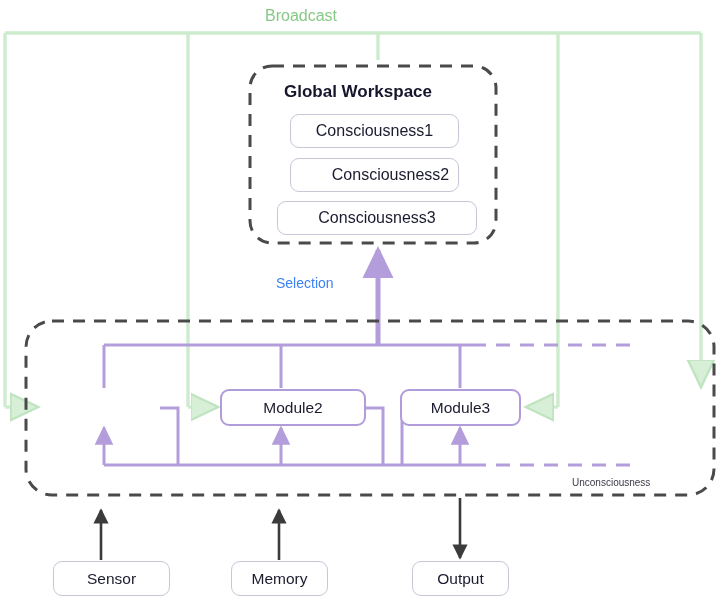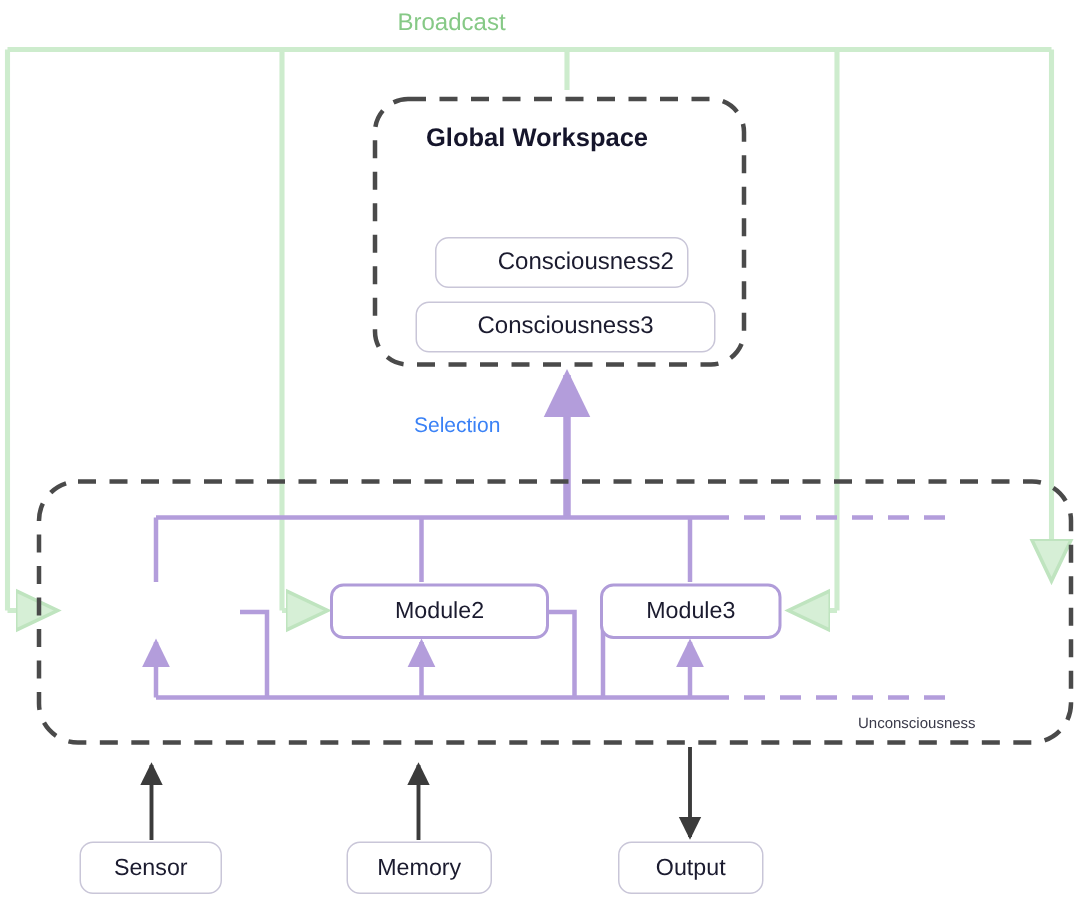--- a/index.html
+++ b/index.html
@@ -150,33 +150,34 @@
       <path d="M101,560 L101,510" marker-end="url(#arrow-dark)"></path>
       <path d="M279,560 L279,510" marker-end="url(#arrow-dark)"></path>
       <path d="M460,498 L460,558" marker-end="url(#arrow-dark)"></path>
     </g>
   </svg>
 
   <div class="plain-text label-broadcast" style="left:265px; top:7px;">Broadcast</div>
 
   <div class="plain-text title-gw" style="left:284px; top:82px;">Global Workspace</div>
 
+  <div class="node-label rounded-box cons-box" style="left:290px; top:114px; width:169px; height:34px;">Consciousness1</div>
 
   <div class="node-label rounded-box cons-box" style="left:290px; top:158px; width:169px; height:34px;padding-left:32px;">Consciousness2</div>
 
   <div class="node-label rounded-box cons-box" style="left:277px; top:201px; width:200px; height:34px;">Consciousness3</div>
 
   <div class="plain-text label-selection" style="left:276px; top:275px;">Selection</div>
 
 
   <div class="node-label rounded-box module-box" style="left:220px; top:389px; width:146px; height:37px;">Module2</div>
 
   <div class="node-label rounded-box module-box" style="left:400px; top:389px; width:121px; height:37px;">Module3</div>
 
   <div class="plain-text label-unconsciousness" style="left:572px; top:477px;">Unconsciousness</div>
 
-  <div class="node-label rounded-box io-box" style="left:53px; top:561px; width:95px; height:35px;">Sensor</div>
+  <div class="node-label rounded-box io-box" style="left:53px; top:561px; width:117px; height:35px;">Sensor</div>
 
   <div class="node-label rounded-box io-box" style="left:231px; top:561px; width:97px; height:35px;">Memory</div>
 
   <div class="node-label rounded-box io-box" style="left:412px; top:561px; width:97px; height:35px;">Output</div>
 
 </div>
 
 </body></html>

